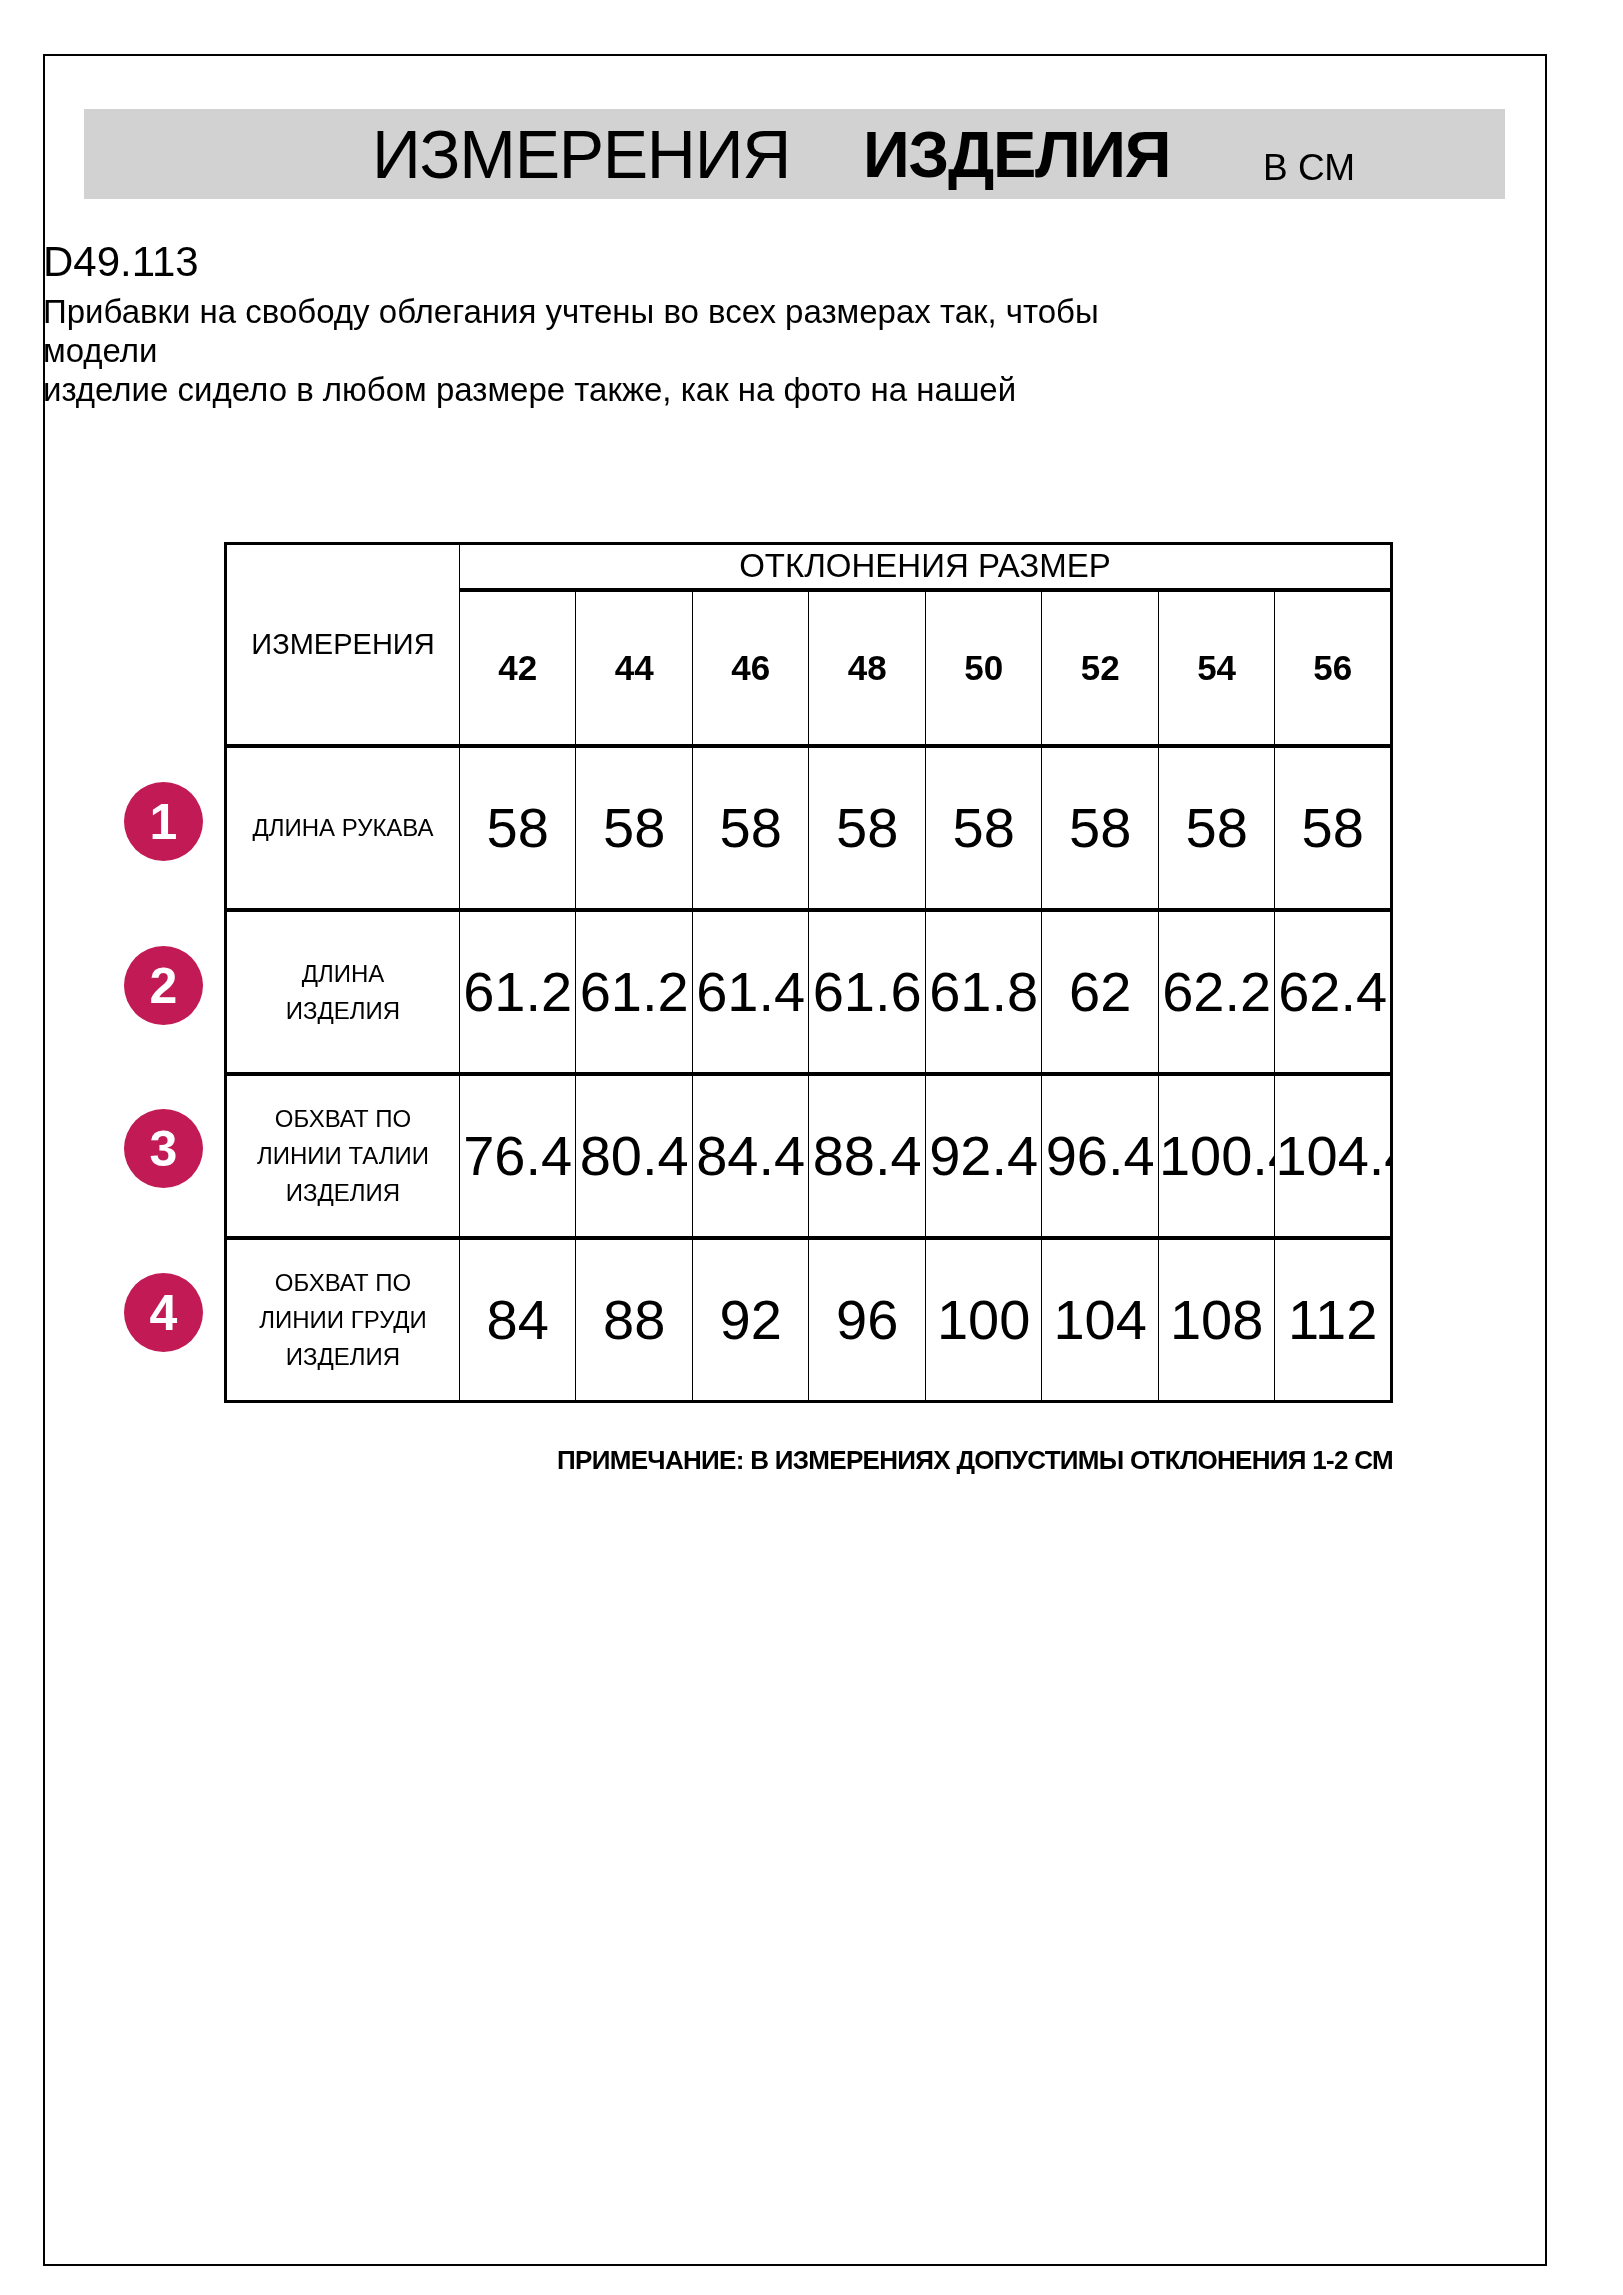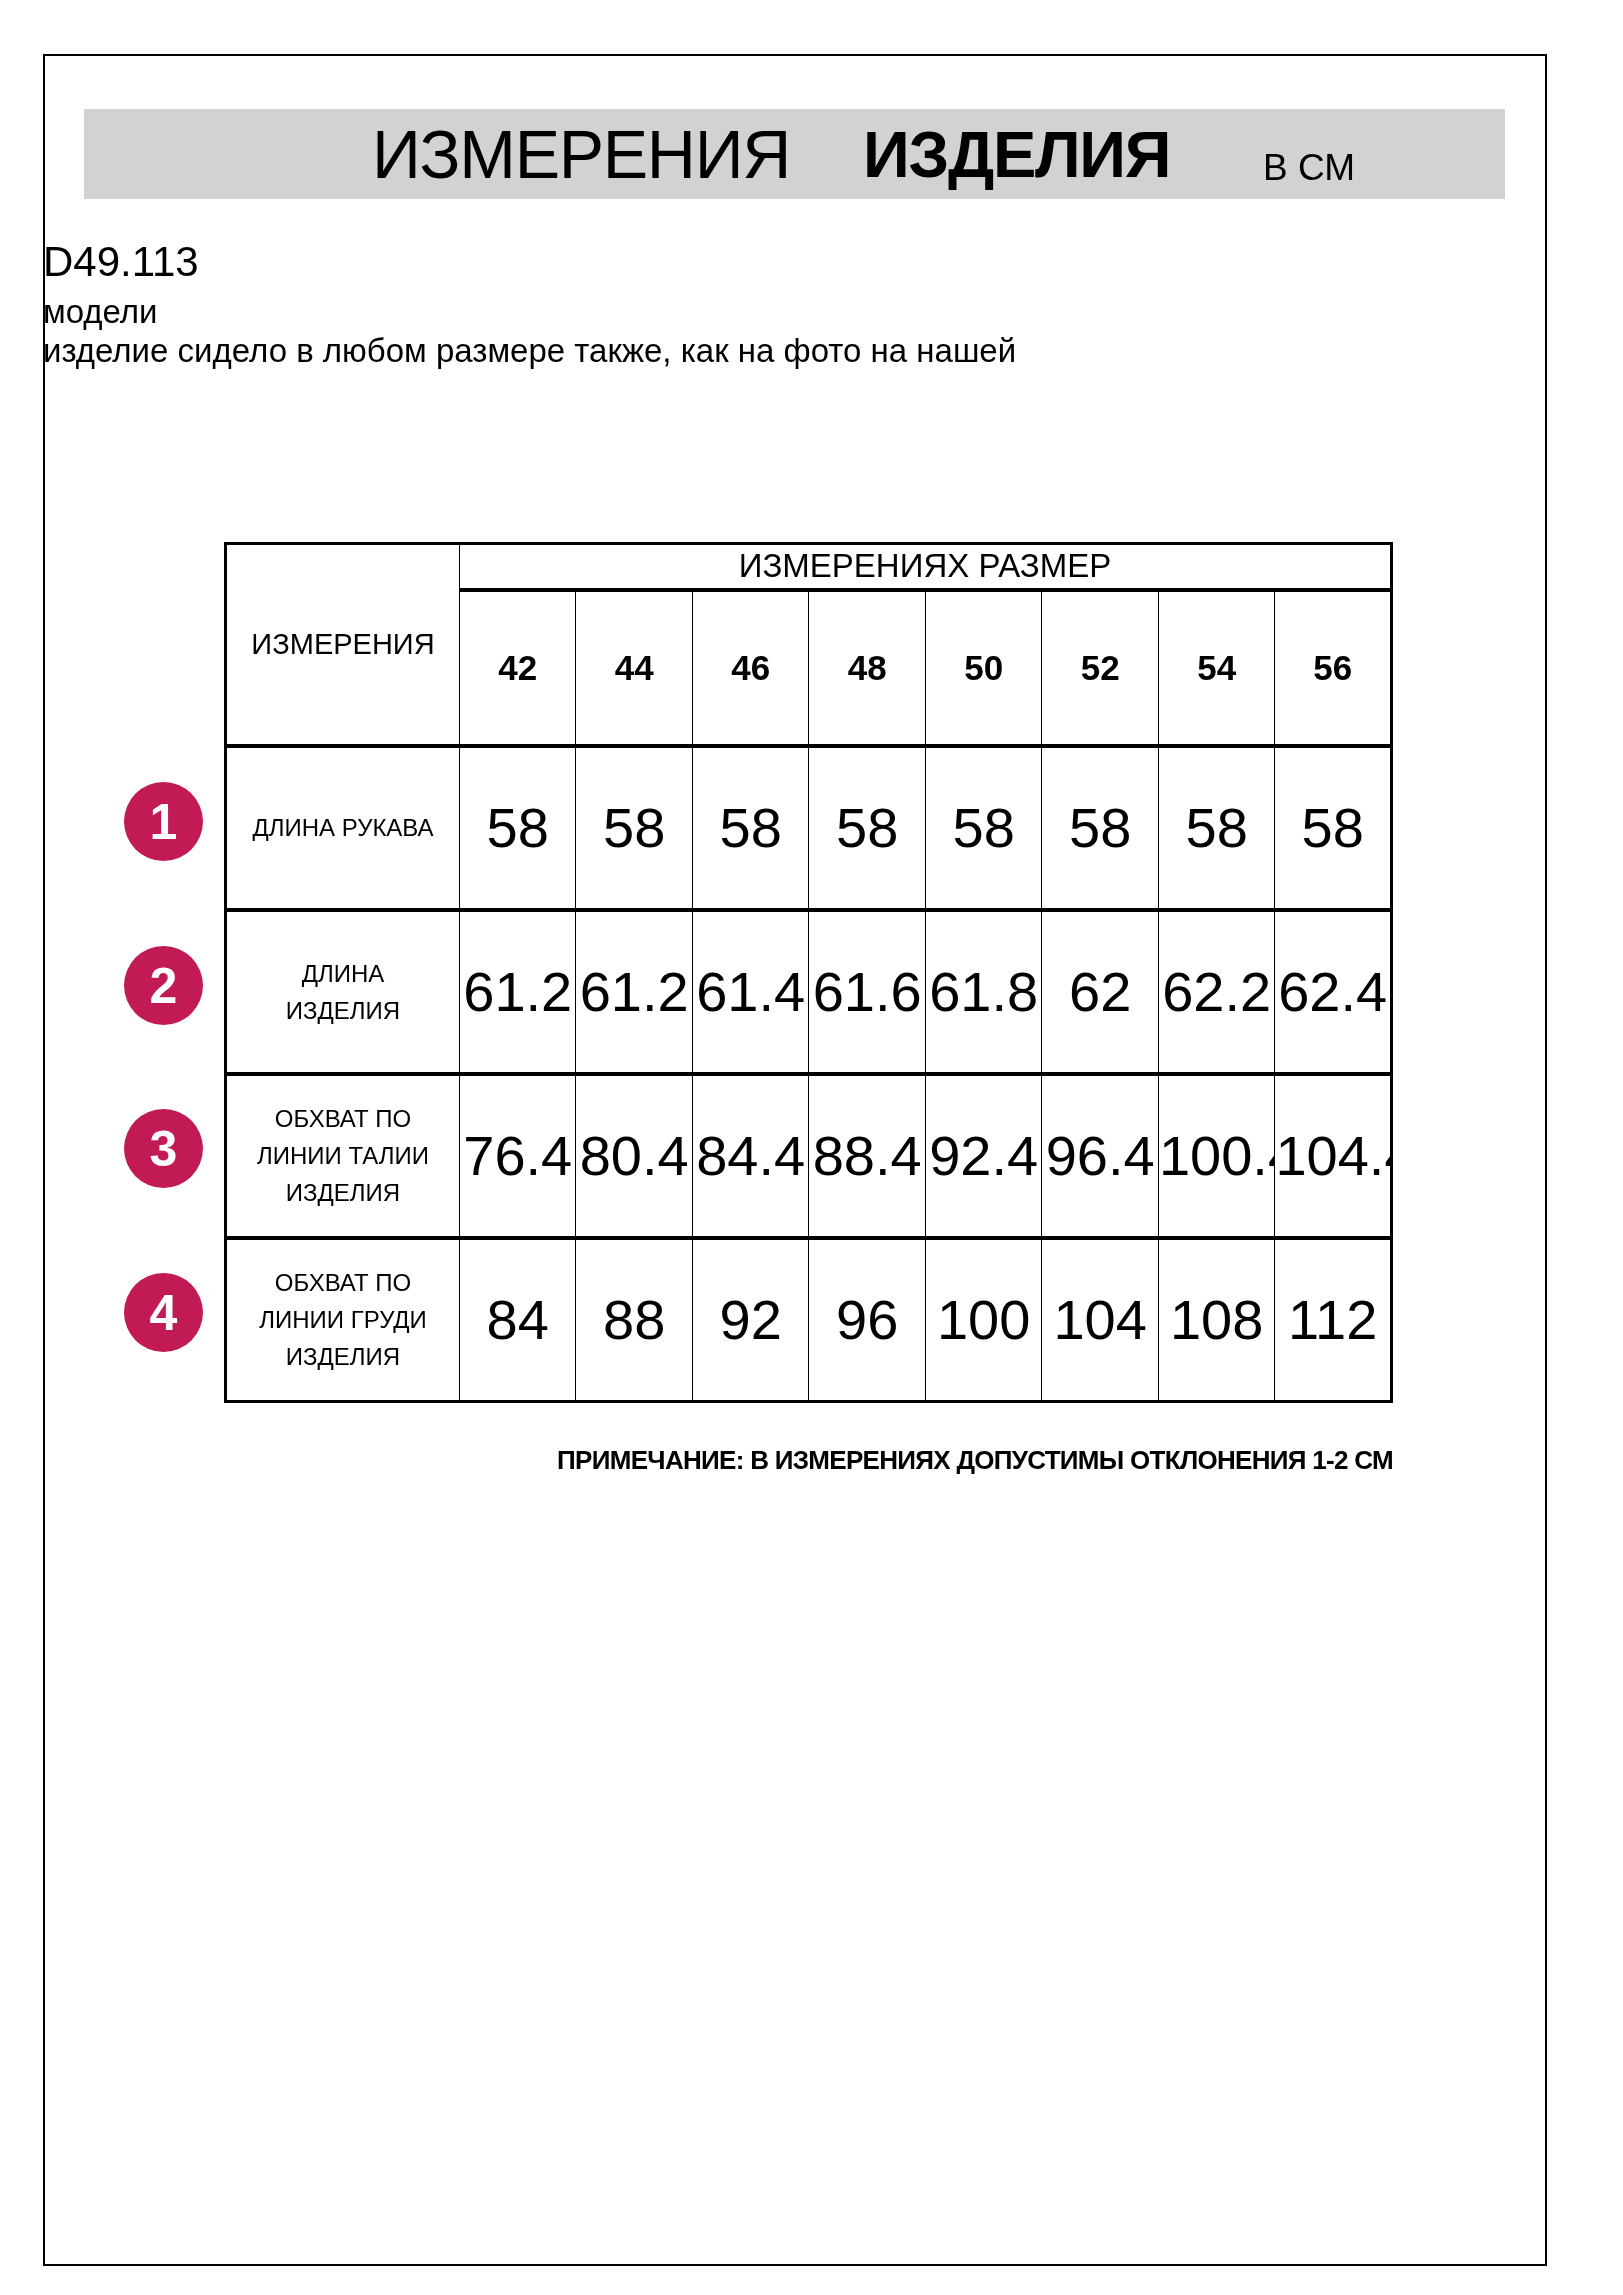--- a/index.html
+++ b/index.html
@@ -102,41 +102,42 @@
 
 <div class="header-bar">
   <span class="title-measurements">ИЗМЕРЕНИЯ</span>
   <span class="title-product">ИЗДЕЛИЯ</span>
   <span class="title-units">В СМ</span>
 </div>
 
 <div class="intro">
   <div class="product-code">D49.113</div>
   <div class="description">
+    <div>Прибавки на свободу облегания учтены во всех размерах так, чтобы</div>
     <div>модели</div>
     <div>изделие сидело в любом размере также, как на фото на нашей</div>
   </div>
 </div>
 
 <table class="size-table">
   <colgroup>
     <col style="width:233px">
     <col style="width:116px">
       <col style="width:116px">
       <col style="width:116px">
       <col style="width:116px">
     <col style="width:116px">
       <col style="width:116px">
       <col style="width:116px">
       <col style="width:116px">
   </colgroup>
   <tbody>
     <tr class="row-group-header">
       <td class="cell-measurements thick-bottom" rowspan="2">ИЗМЕРЕНИЯ</td>
-      <td class="thick-bottom" colspan="8">ИЗМЕРЕНИЯХ РАЗМЕР</td>
+      <td class="thick-bottom" colspan="8">ОТКЛОНЕНИЯ РАЗМЕР</td>
     </tr>
     <tr class="row-sizes">
       <td class="cell-size thick-bottom">42</td>
       <td class="cell-size thick-bottom">44</td>
       <td class="cell-size thick-bottom">46</td>
       <td class="cell-size thick-bottom">48</td>
       <td class="cell-size thick-bottom">50</td>
       <td class="cell-size thick-bottom">52</td>
       <td class="cell-size thick-bottom">54</td>
       <td class="cell-size thick-bottom">56</td>

